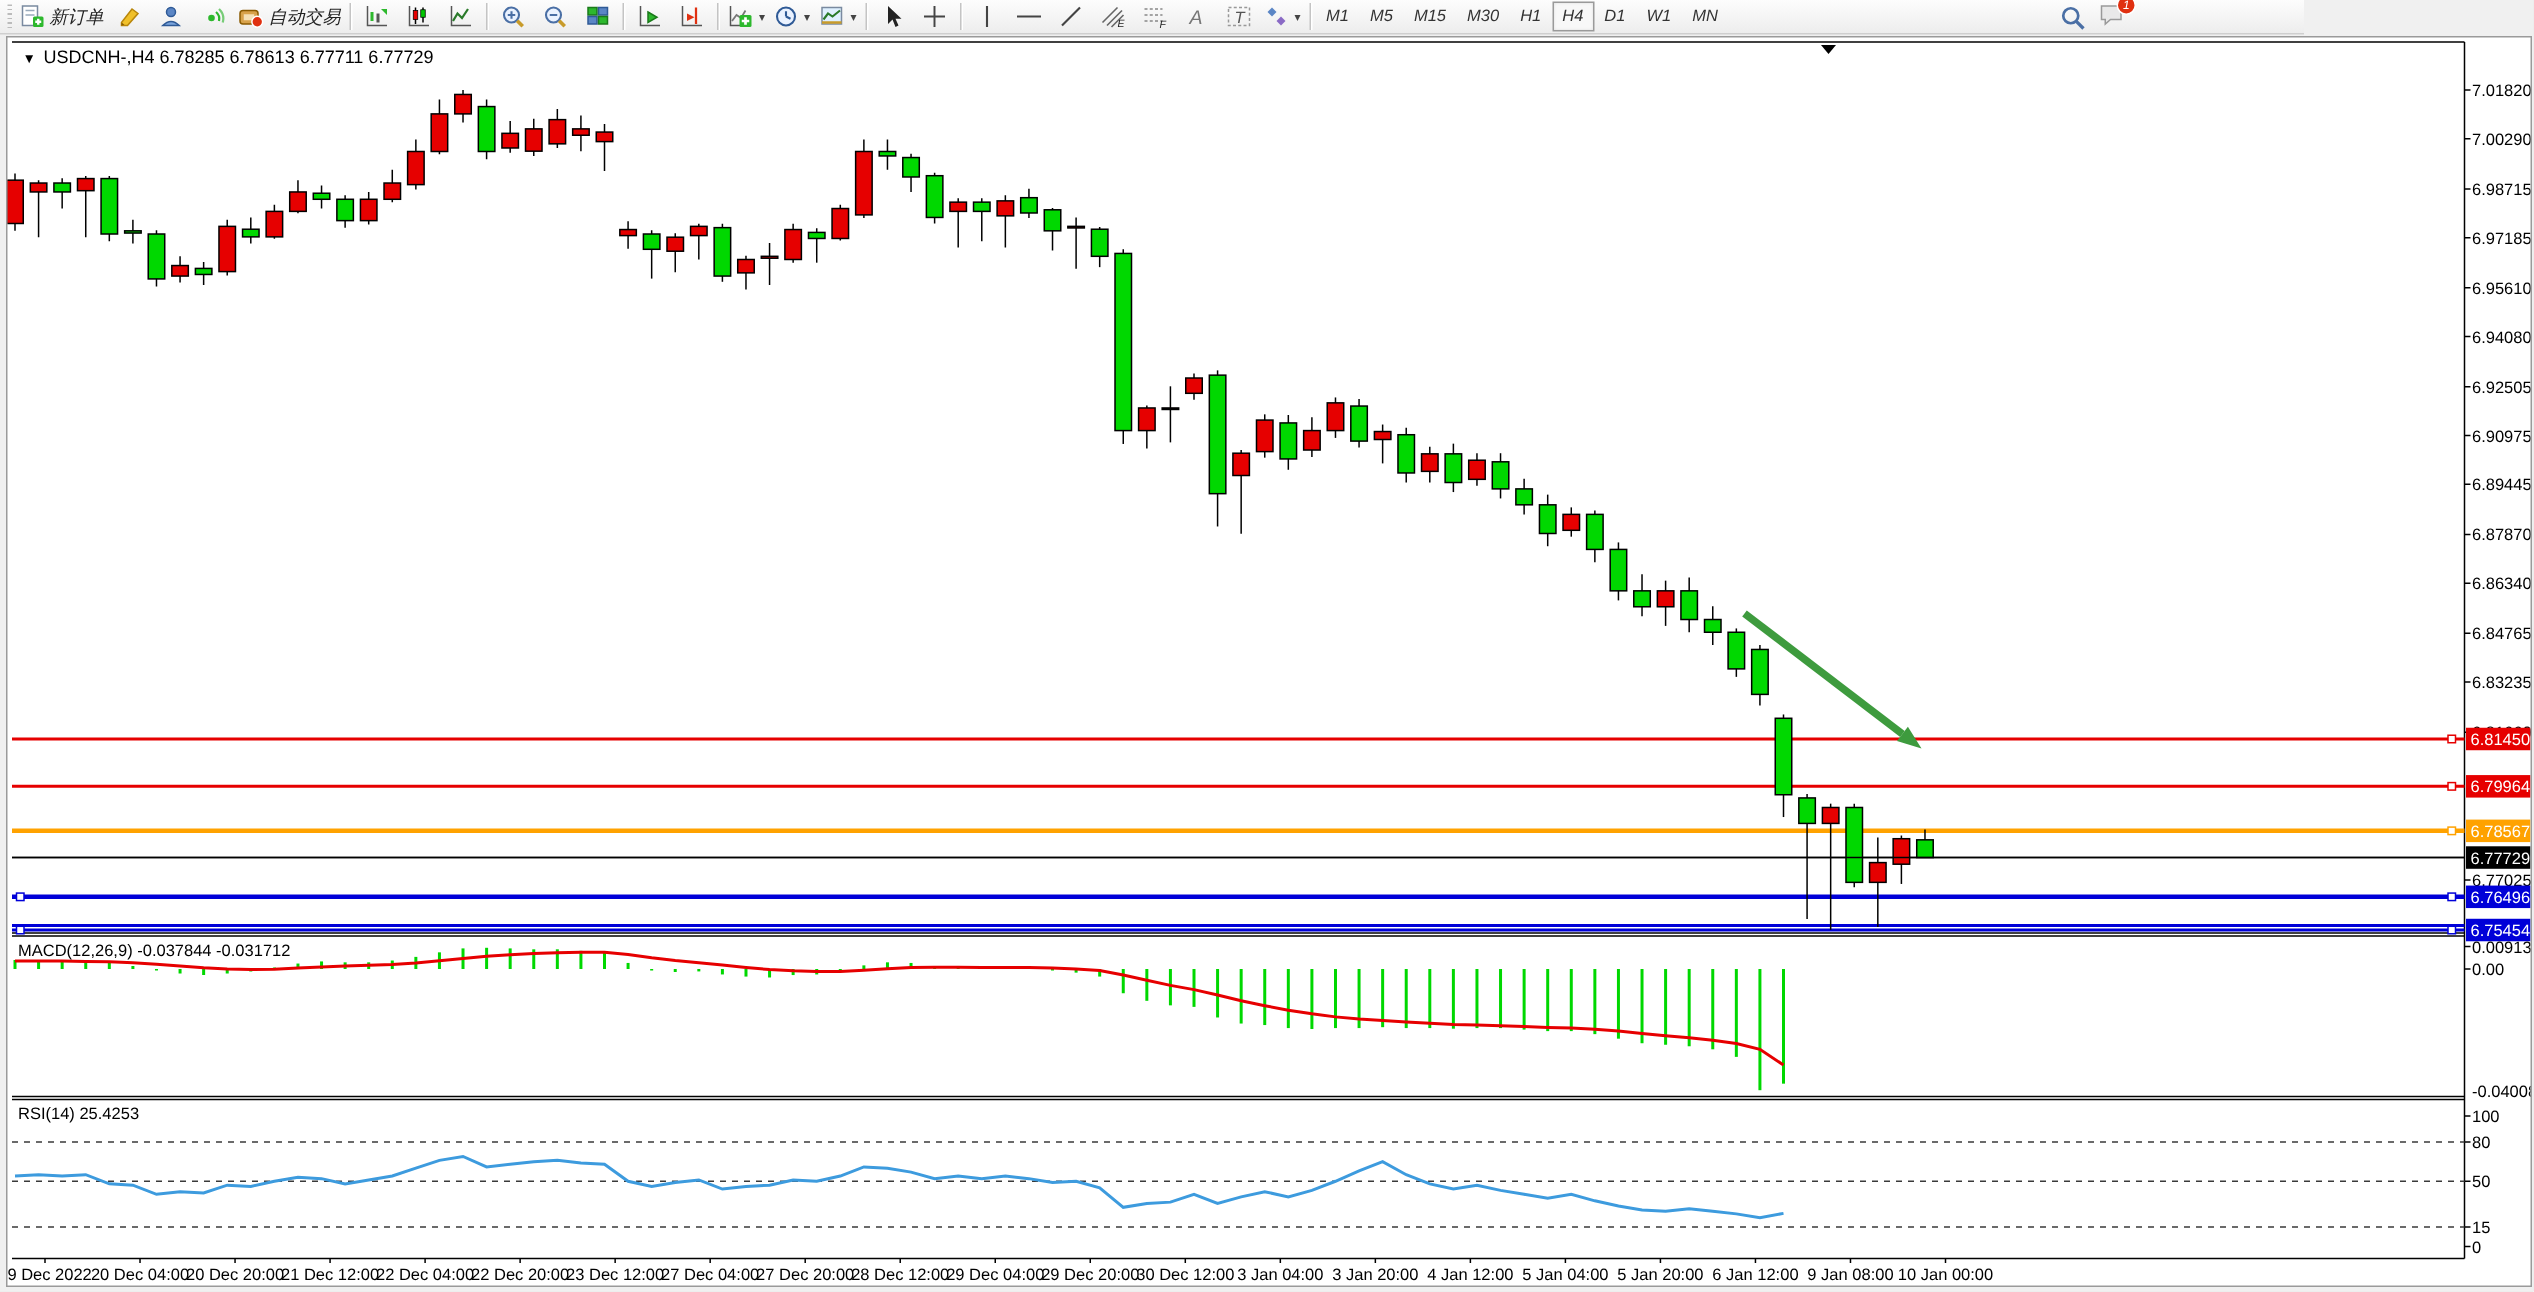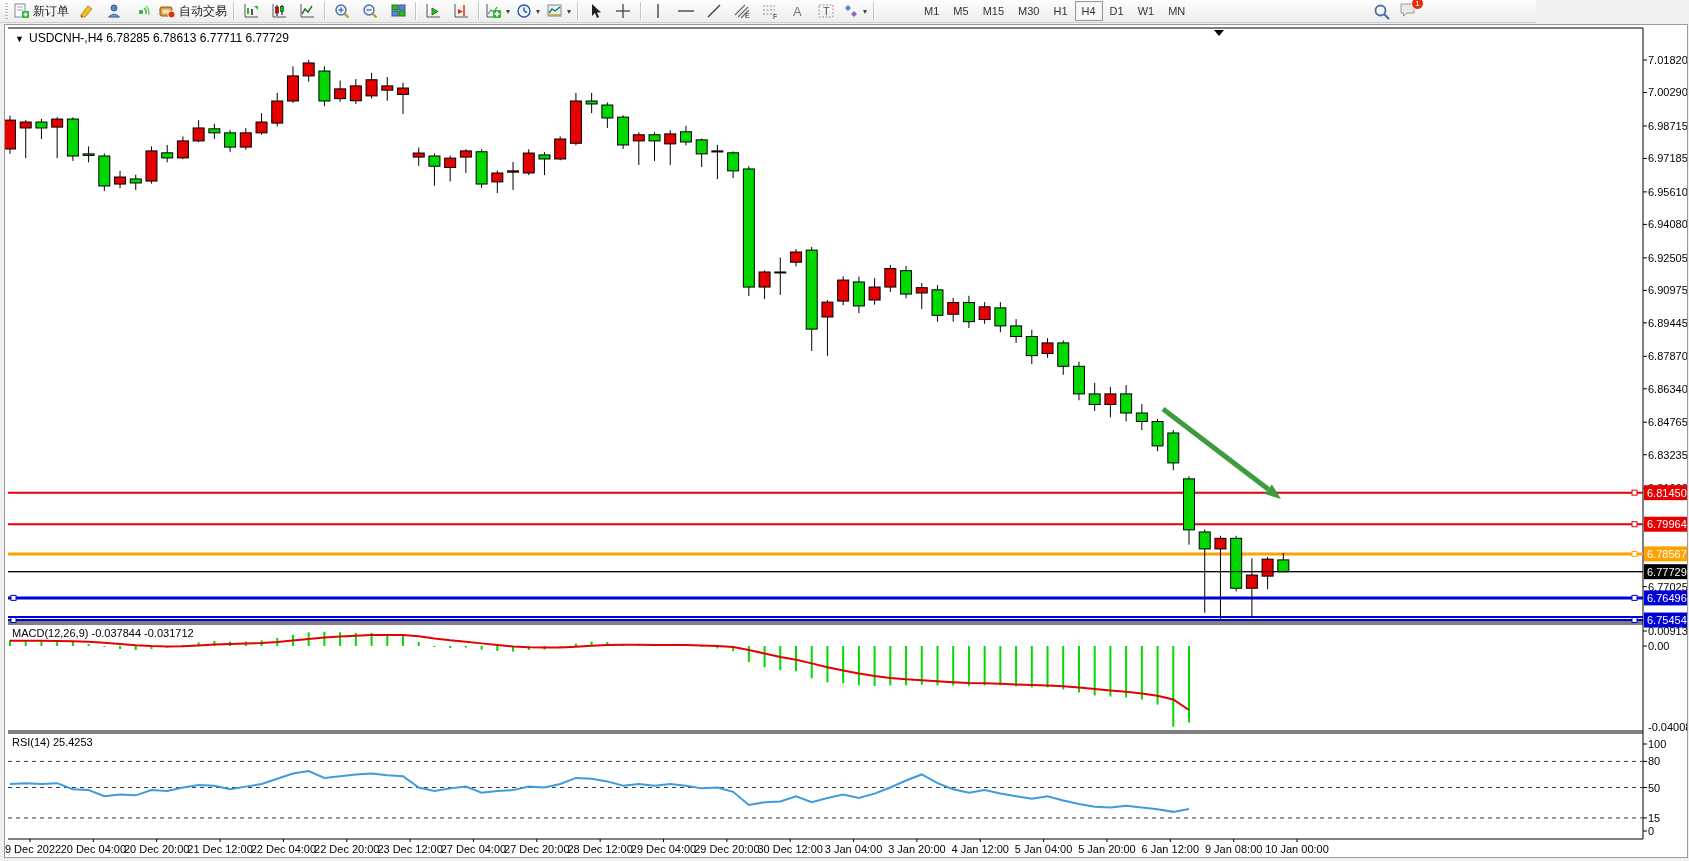--- a/index.html
+++ b/index.html
@@ -1,20 +1,20 @@
 <!DOCTYPE html>
 <html><head>
 <meta charset="utf-8">
 <style>
   html,body{margin:0;padding:0;background:#e8e8e8;font-family:"Liberation Sans","DejaVu Sans",sans-serif;}
   #app{position:relative;width:1689px;height:861px;background:#f0f0f0;overflow:hidden;}
   
   #toolbar{position:absolute;left:0;top:0;width:1536px;height:23px;
     background:linear-gradient(#fdfdfd,#ededed);border-bottom:1px solid #cfcfcf;
-    display:flex;align-items:center;padding-left:3px;box-sizing:border-box;}
+    display:flex;align-items:center;padding-left:3px;box-sizing:border-box;font-style:italic;}
   .tb-btn{height:20px;min-width:22px;display:flex;align-items:center;justify-content:center;
     gap:3px;padding:0 2px;border:1px solid transparent;border-radius:2px;font-size:12px;color:#222;}
   .tb-btn .cn{font-size:12px;white-space:nowrap;}
   .tb-sep{width:1px;height:18px;background:#c4c4c4;margin:0 3px;box-shadow:1px 0 0 #fff;}
   .grip{width:3px;height:16px;margin:0 2px;background:repeating-linear-gradient(#bbb 0 1px,transparent 1px 3px);}
   .caret{font-size:8px;color:#444;margin-left:1px;}
   .tf-btn{height:18px;padding:0 6px;font-size:11px;color:#333;display:flex;align-items:center;border:1px solid transparent;}
   .tf-btn.active{border:1px solid #9a9a9a;background:#f8f8f8;box-shadow:inset 0 0 2px #ddd;}
   #tb-right{position:absolute;right:118px;top:1px;display:flex;align-items:center;gap:8px;}
   .badge{position:absolute;top:-4px;right:-6px;width:11px;height:11px;border-radius:50%;
@@ -232,21 +232,21 @@
     </div>
     <div class="tb-btn">
       <svg width="16" height="16">
         <polygon points="5,2 8,5 5,8 2,5" fill="#5b86c5"></polygon>
         <polygon points="11,8 14,11 11,14 8,11" fill="#8a6ac5"></polygon>
       </svg>
         <span class="caret">▾</span>
     </div>
 
     <div class="tb-sep"></div>
-    <div id="tf-bar" style="display:flex;align-items:center;margin-left:40px;">
+    <div id="tf-bar" style="display:flex;align-items:center;">
         <div class="tf-btn">M1</div>
         <div class="tf-btn">M5</div>
         <div class="tf-btn">M15</div>
         <div class="tf-btn">M30</div>
         <div class="tf-btn">H1</div>
         <div class="tf-btn active">H4</div>
         <div class="tf-btn">D1</div>
         <div class="tf-btn">W1</div>
         <div class="tf-btn">MN</div>
       </div>

